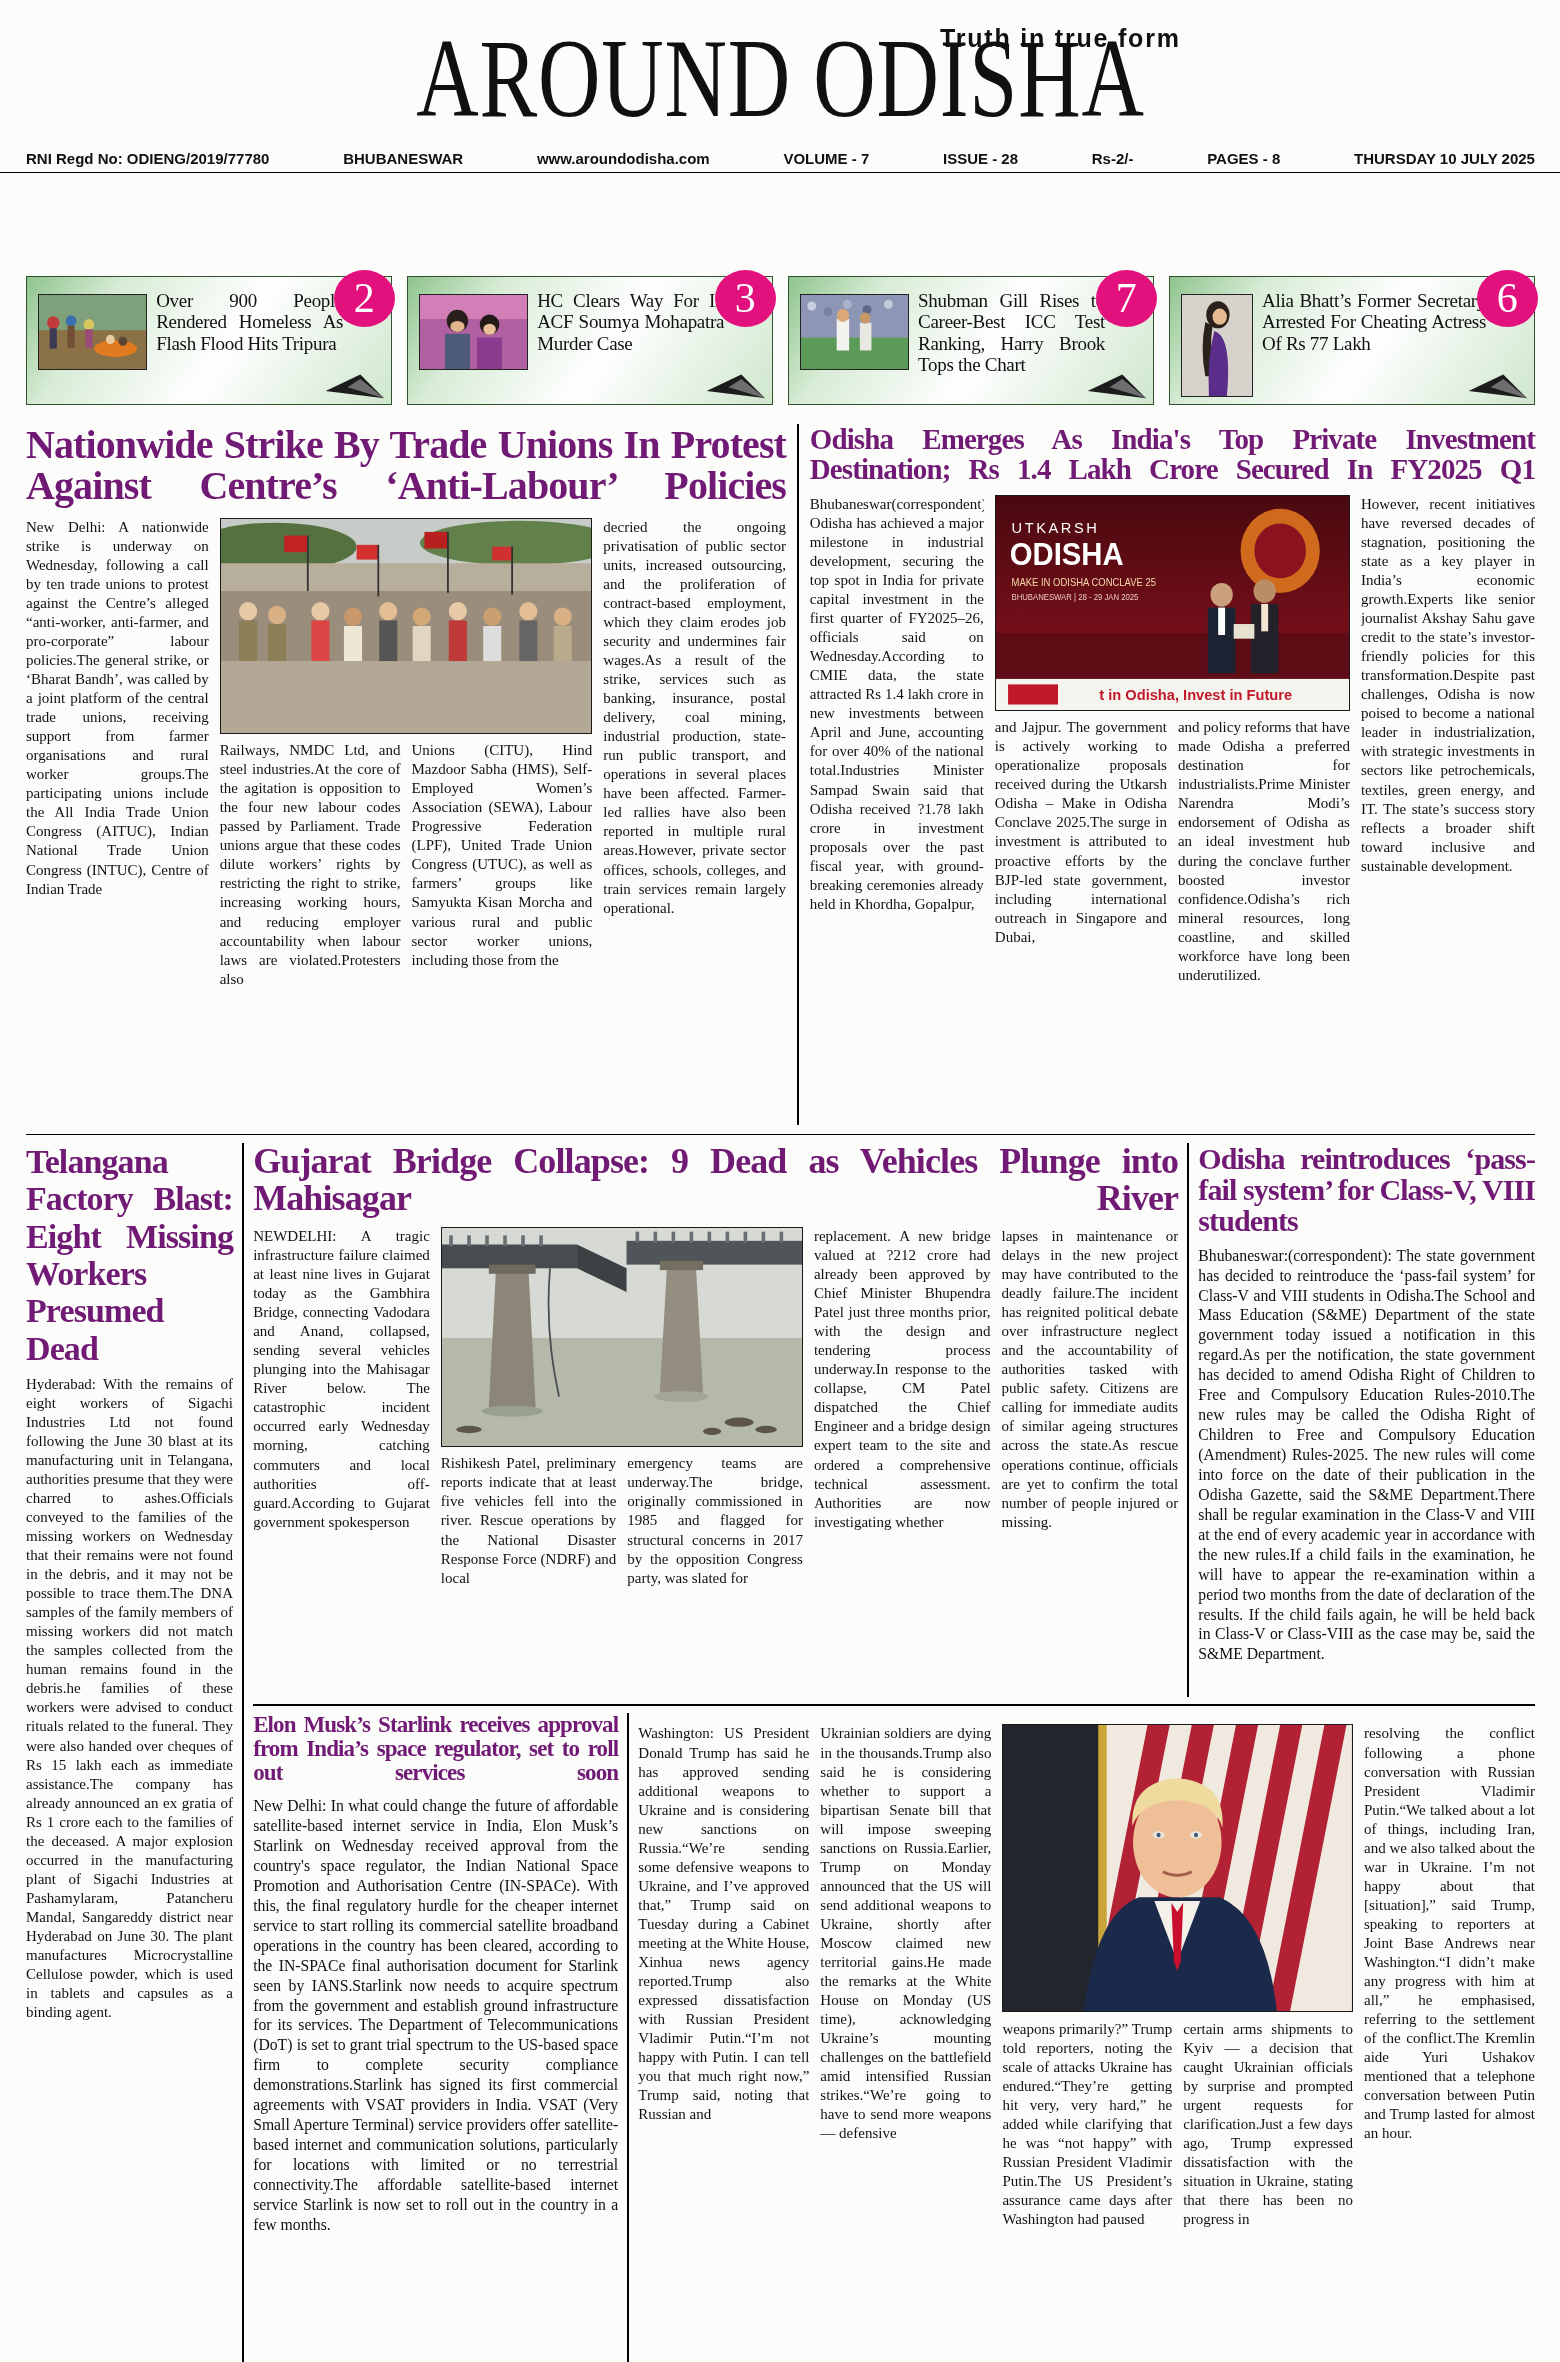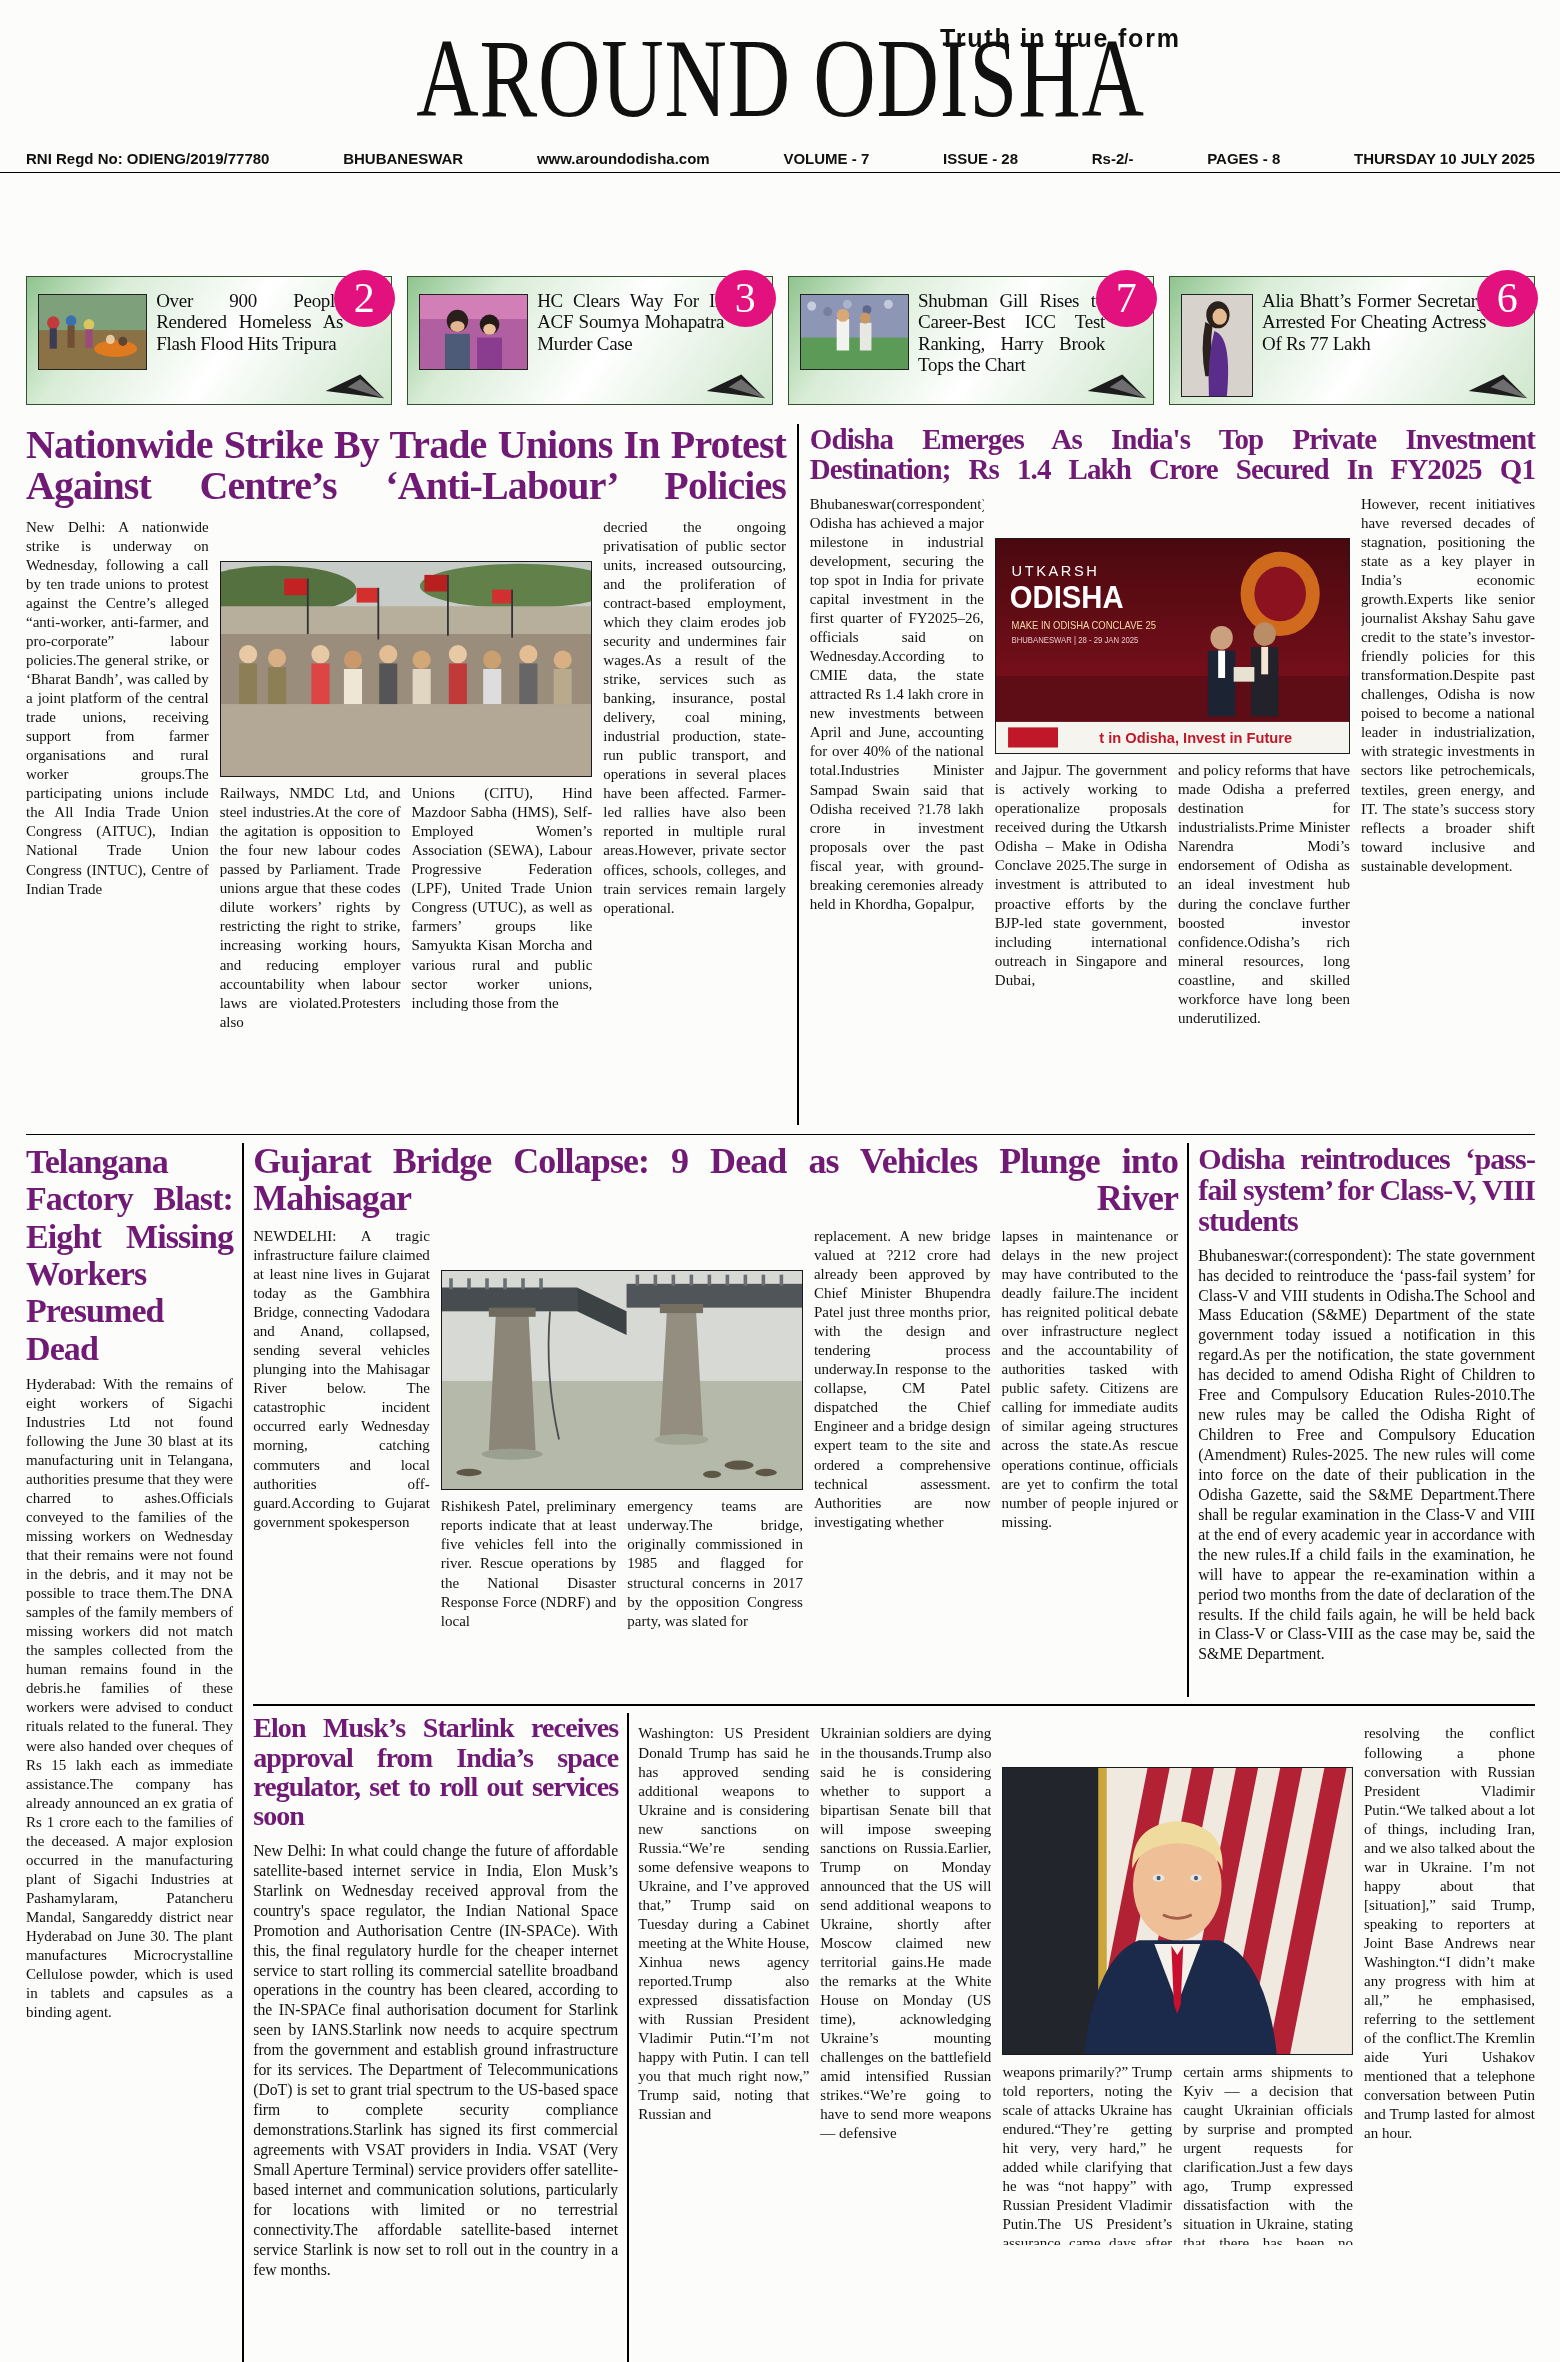--- a/index.html
+++ b/index.html
@@ -50,21 +50,21 @@
   .hrule { height:1.8px; background:#000; margin:0 26px; }
   .vrule { width:1.8px; background:#000; flex:none; }
   
   .headline {
     font-family:"Liberation Serif", serif; font-weight:bold; color:#701a75;
     letter-spacing:-0.9px; line-height:1.04; text-align:justify; text-align-last:justify;
   }
   
   .btxt { font-size:15px; line-height:1.27; text-align:justify; overflow:hidden; }
   .col { overflow:hidden; }
-  .photo { border:1.8px solid #1a1a1a; background:#ccc;margin-top:43px; }
+  .photo { border:1.8px solid #1a1a1a; background:#ccc; }
   .photo svg { width:100%; height:100%; display:block; }
   
   .top-stories { display:flex; margin:18.5px 26px 0 26px; height:701px; gap:11px; }
   .story-l { width:760px; flex:none; }
   .story-r { flex:1; }
   .h-strike { font-size:40px; }
   .h-odisha { font-size:29px; }
   .story-body { display:flex; gap:11px; margin-top:11px; height:554px; }
   .story-body .col { flex:1; }
   .midwrap { flex:2.04; display:flex; flex-direction:column; }
@@ -83,21 +83,21 @@
   .gujarat-body { display:flex; gap:11px; margin-top:9.2px; height:417px; }
   .gujarat-body .col { flex:1; }
   .gujarat .midwrap { flex:2.05; }
   .gujarat .midwrap .photo { height:220px; }
   .passfail { flex:1; }
   .h-passfail { font-size:30px; }
   .passfail .btxt { margin-top:9.2px; height:461px; font-size:15.7px; }
   .midrule { height:1.8px; background:#000; margin:7.4px 0; }
   .row-bottom { display:flex; flex:1; gap:9.2px; }
   .starlink { width:365px; flex:none; }
-  .h-starlink { font-size:28px; }
+  .h-starlink { font-size:23px; }
   .starlink .btxt { margin-top:11px; height:517px; font-size:15.7px; }
   .trump { flex:1; }
   .h-trump { font-size:52px; }
   .trump-body { display:flex; gap:11px; margin-top:11px; height:521px; }
   .trump-body .col { flex:1; }
   .trump .midwrap { flex:2.05; }
   .trump .midwrap .photo { height:288px; }
 </style>
 </head>
 <body>

